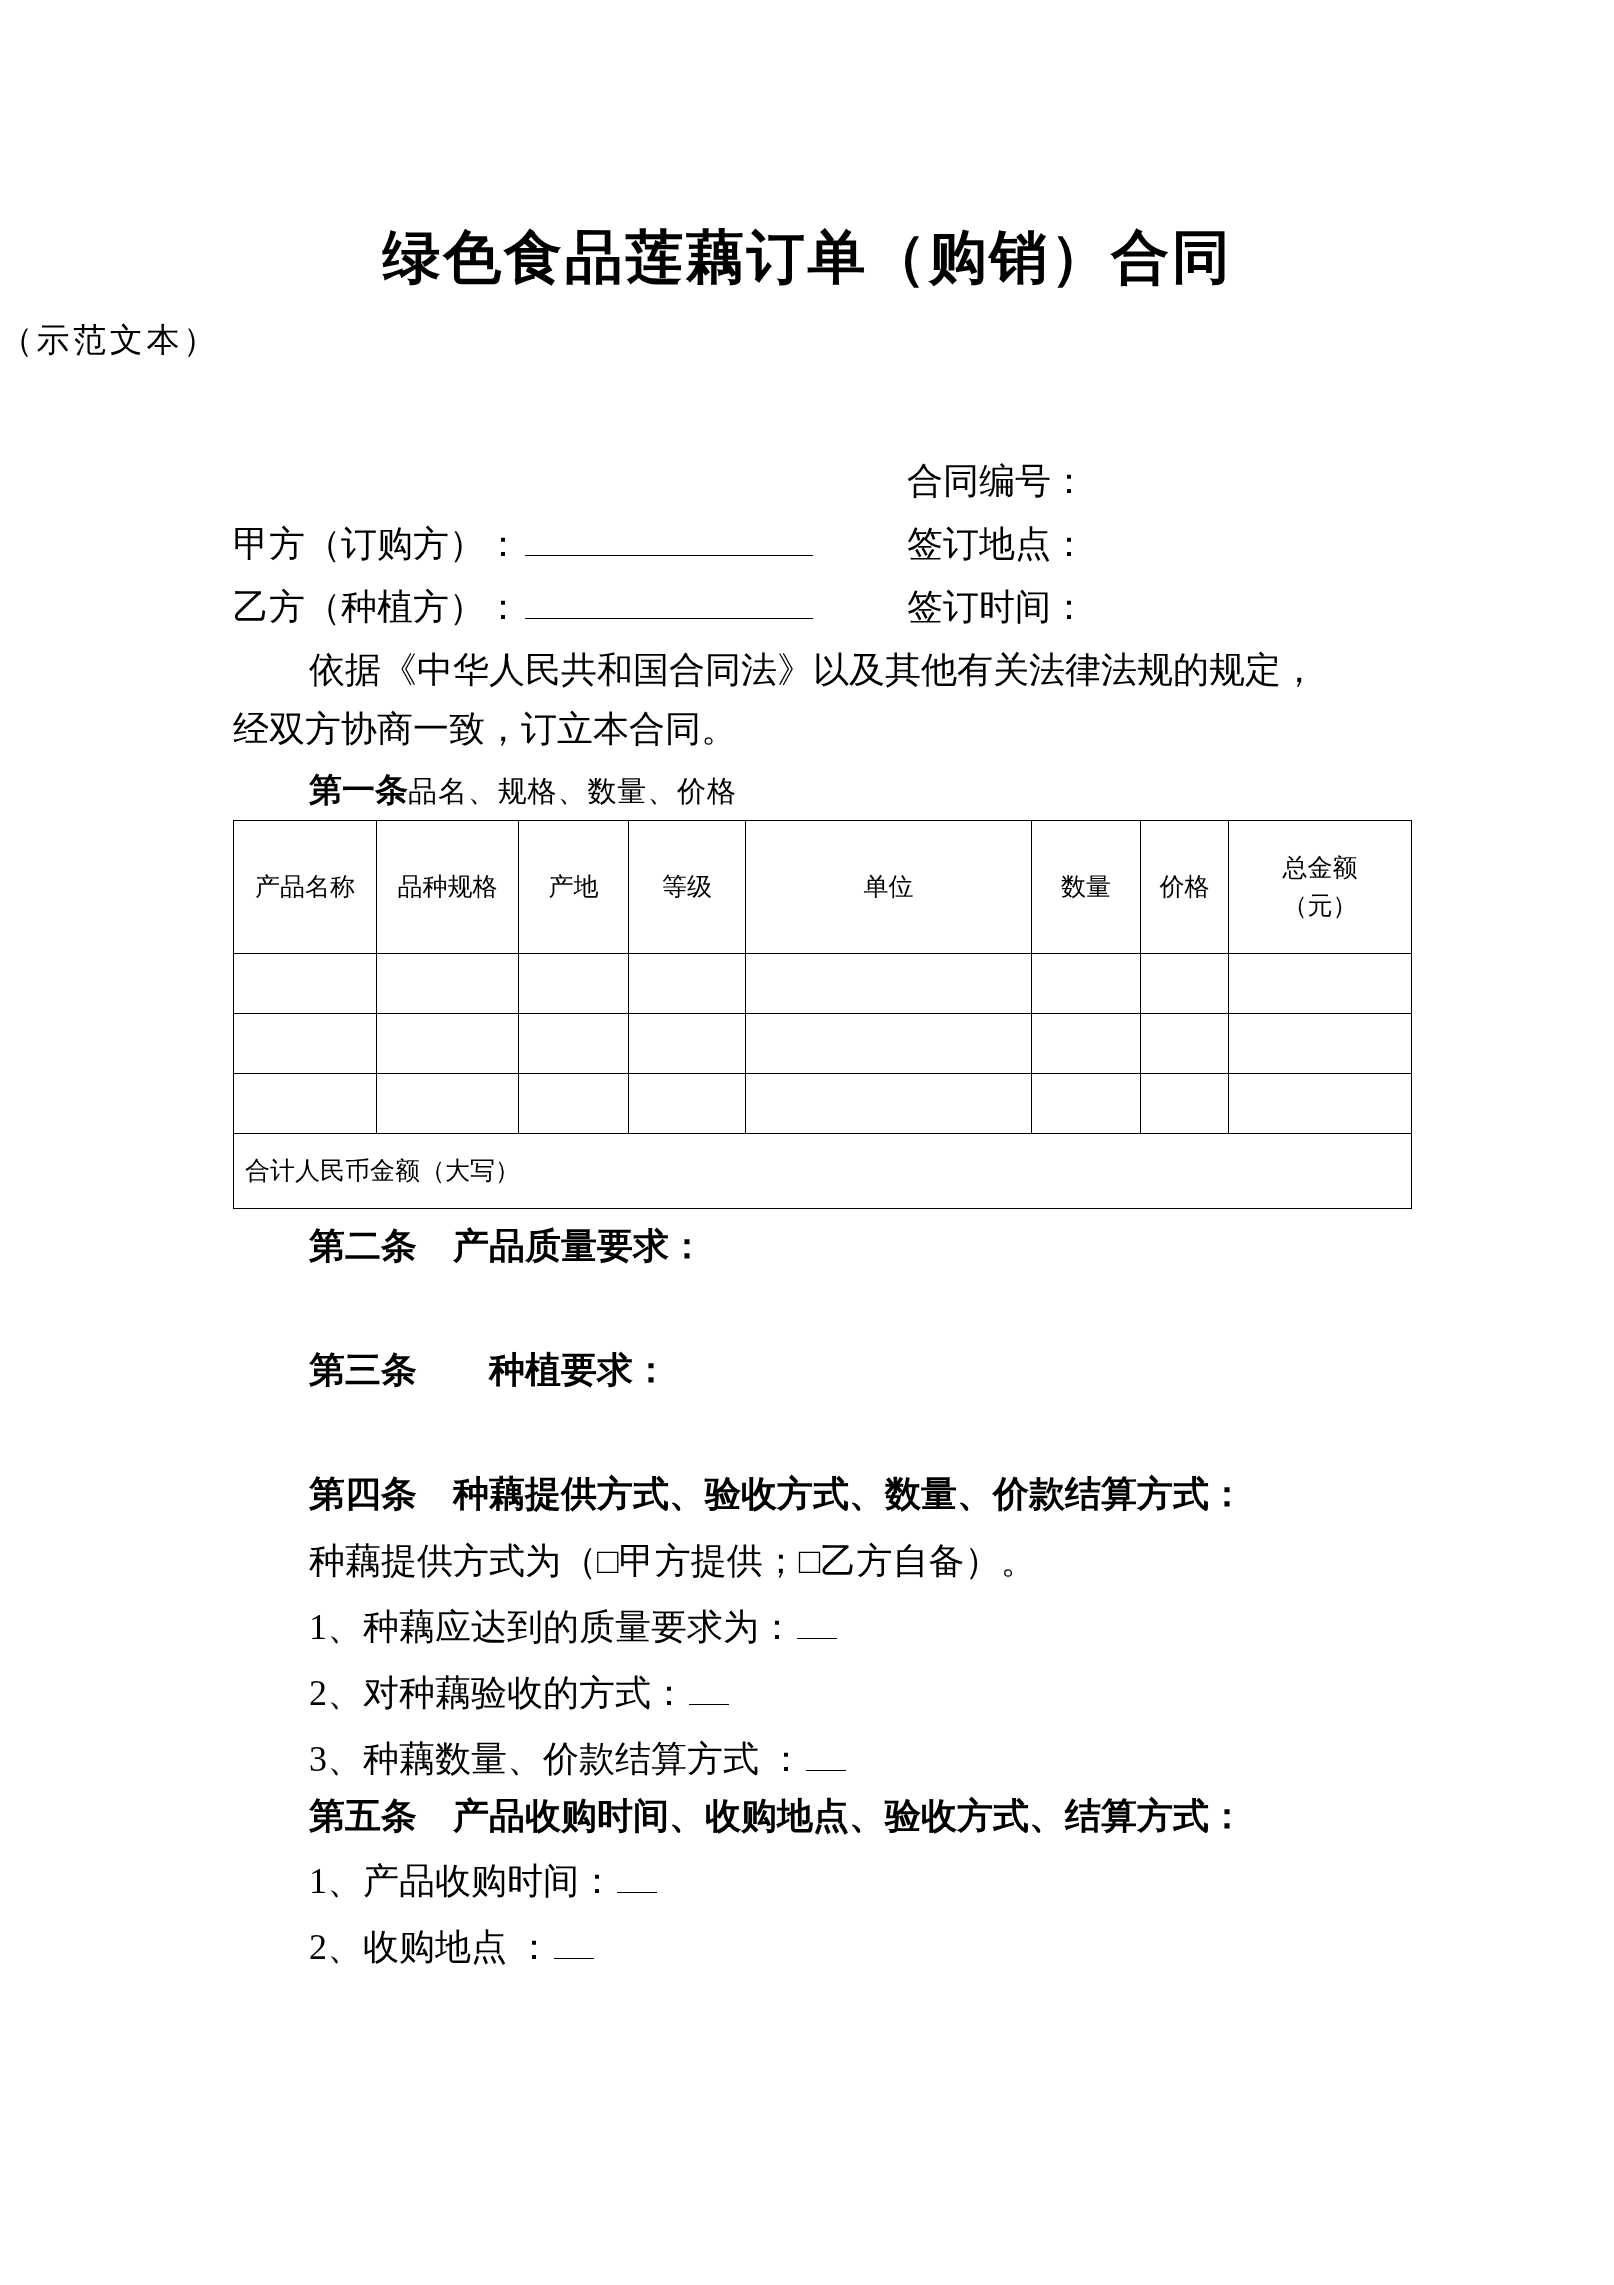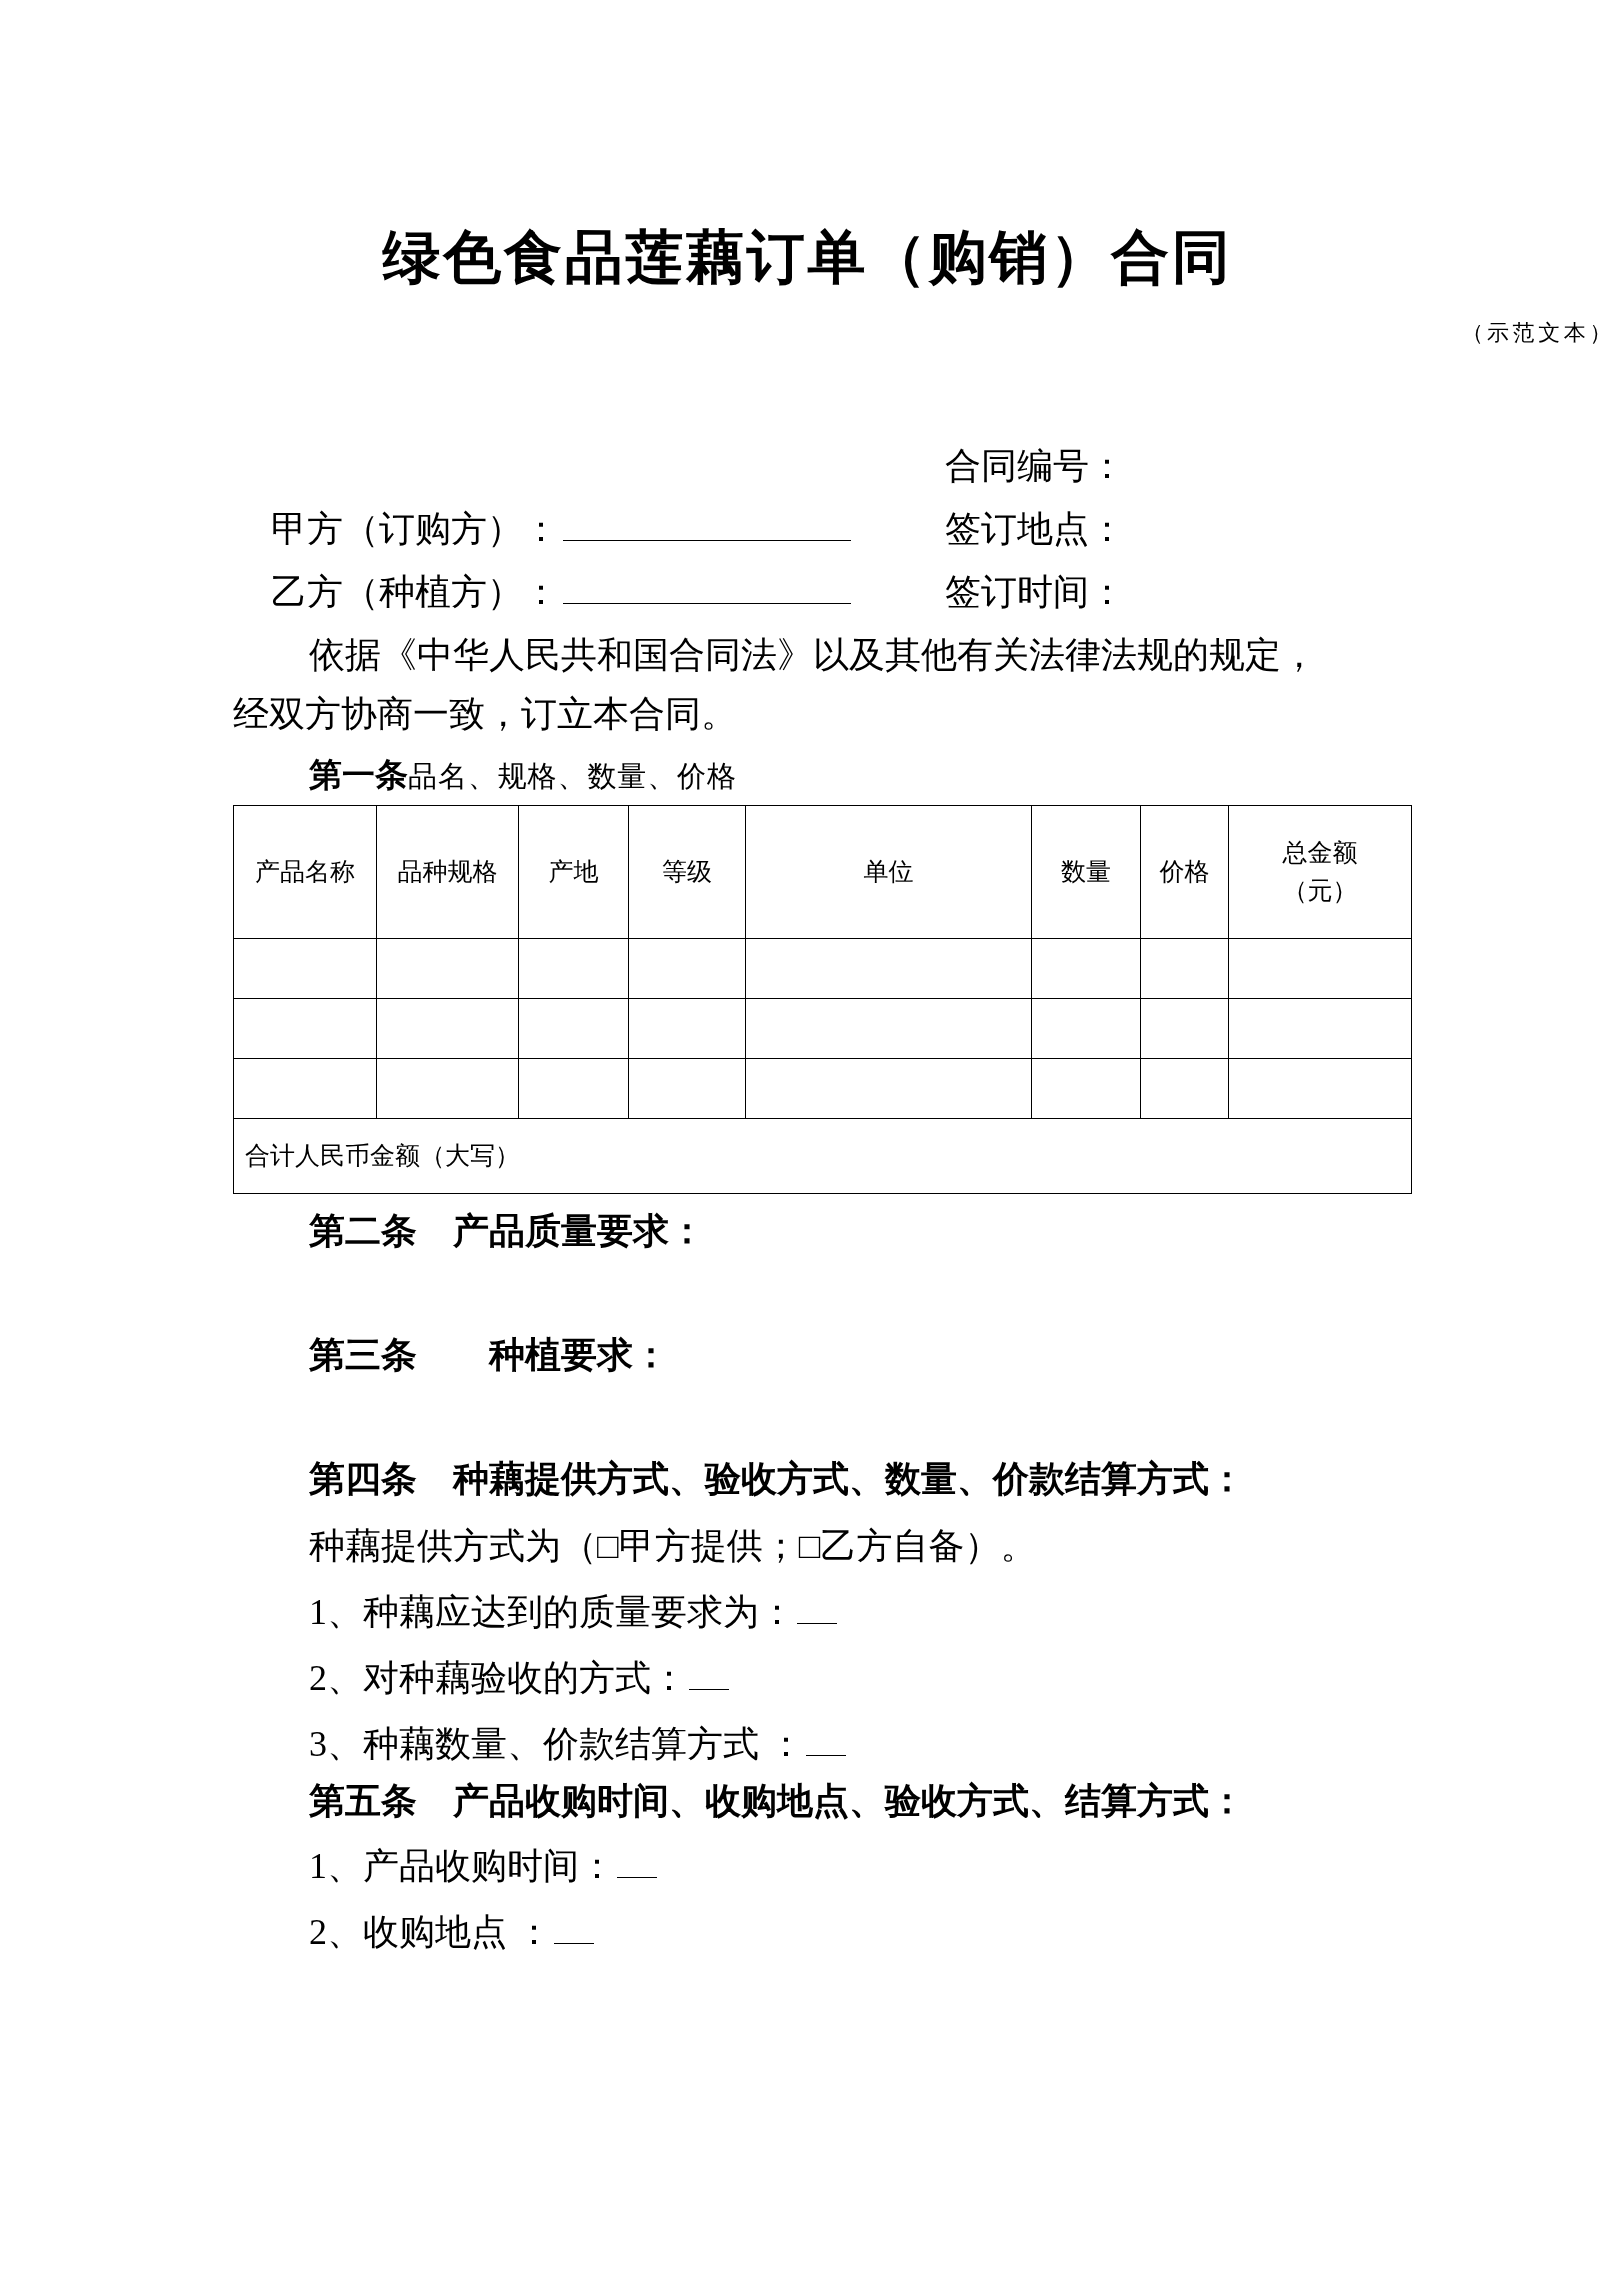--- a/index.html
+++ b/index.html
@@ -17,32 +17,32 @@
     margin: 0;
     padding-top: 223px;
     text-align: center;
     font-size: 58px;
     font-weight: bold;
     letter-spacing: 2.7px;
     line-height: 1.2;
   }
   .doc-subtitle {
     margin-top: 25px;
-    text-align: right;
-    font-size: 22px;
+    text-align: left;
+    font-size: 33px;
     letter-spacing: 3.6px;
   }
   .content {
     padding-left: 233px;
     padding-right: 203px;
     font-size: 36px;
   }
   .meta { margin-top: 80px; }
   .meta-row { display: flex; align-items: flex-end; height: 63px; }
-  .meta-left { width: 674px; display: flex; align-items: baseline; white-space: nowrap; margin-left: 38px; }
+  .meta-left { width: 674px; display: flex; align-items: baseline; white-space: nowrap; }
   .meta-right { flex: 1; white-space: nowrap; }
   .blank-line {
     display: inline-block;
     width: 288px;
     height: 40px;
     border-bottom: 1.8px solid #000;
     margin-left: 3.6px;
   }
   .preamble { margin-top: 9px; line-height: 59px; }
   .preamble-l1 { text-indent: 76px; }

